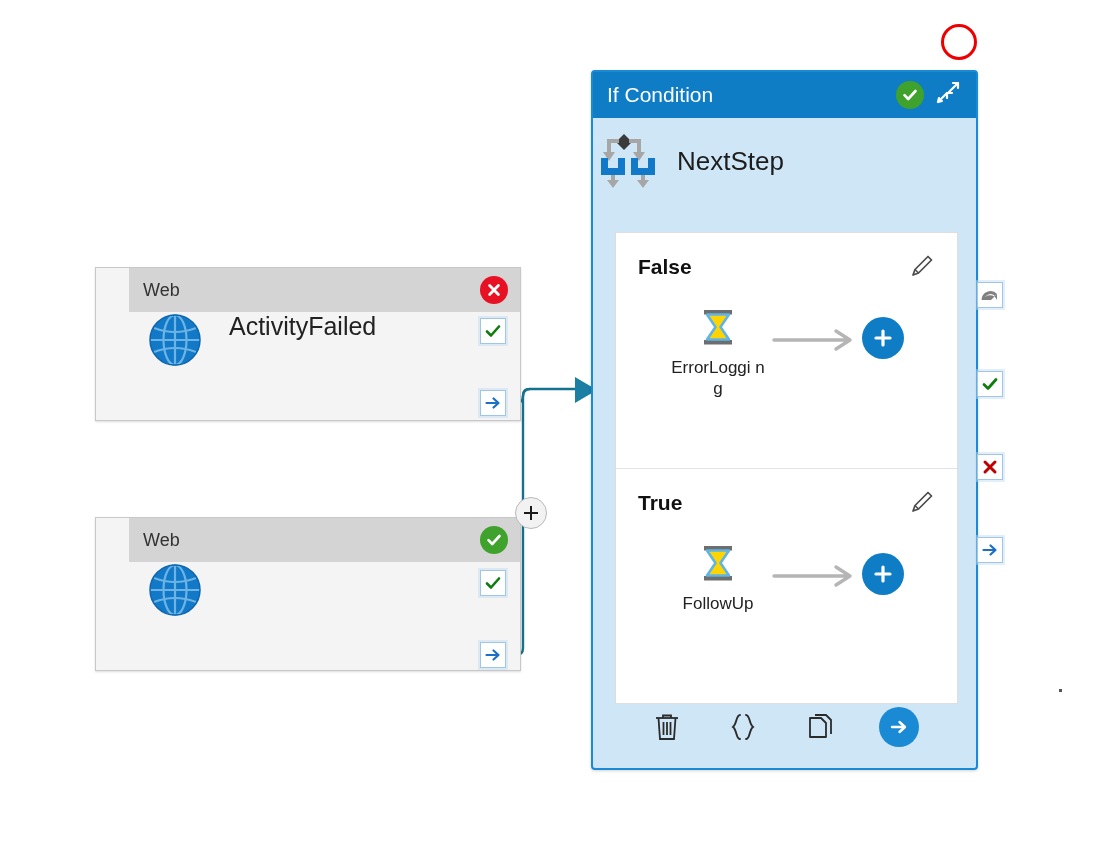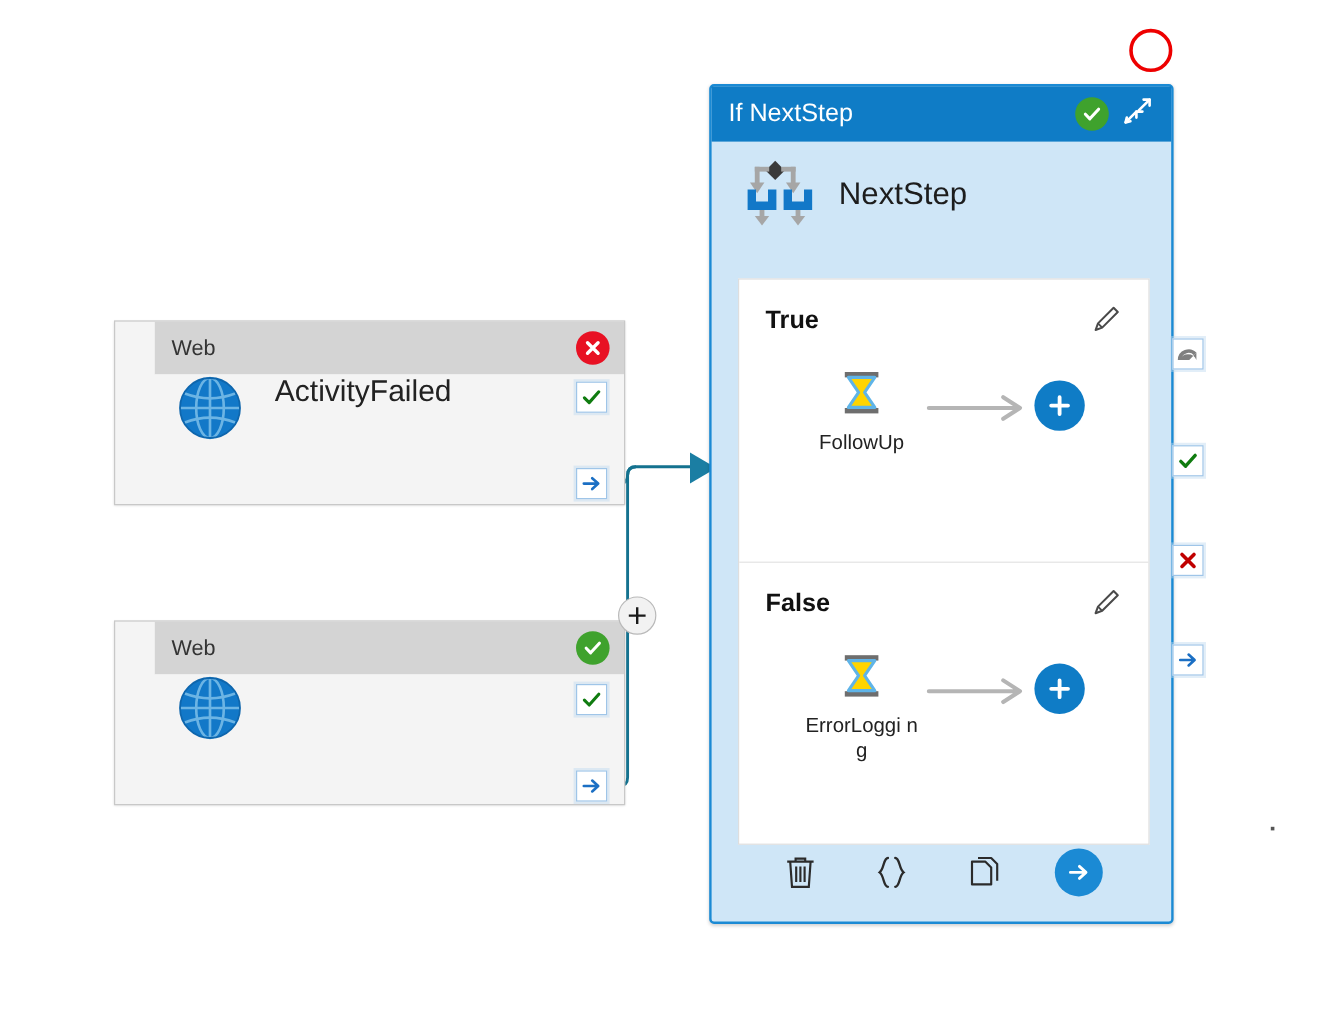--- a/index.html
+++ b/index.html
@@ -145,21 +145,20 @@
   .cond-header .head-actions {
     display: flex;
     align-items: center;
     gap: 8px;
   }
 
   .cond-subhead {
     height: 86px;
     display: flex;
     align-items: center;
-    padding-left: 22px;
     box-sizing: border-box;
   }
   .cond-subhead .step-name {
     font-size: 26px;
     color: #1d1d1d;
     margin-left: 22px;
   }
 
   .branches {
     position: absolute;
@@ -345,21 +344,21 @@
 
   <div class="wire-plus" style="left:515px; top:497px;">
     <svg width="20" height="20" viewBox="0 0 20 20">
       <path d="M10 3 L10 17 M3 10 L17 10" stroke="#1a1a1a" stroke-width="2"></path>
     </svg>
   </div>
 
   <div class="cond-panel">
 
     <div class="cond-header">
-      <span class="cond-title">If NextStep</span>
+      <span class="cond-title">If Condition</span>
       <span class="head-actions">
         <span class="status-dot ok">
           <svg width="18" height="18" viewBox="0 0 18 18">
             <path d="M3.5 9.2 L7.2 13 L14.5 5" fill="none" stroke="#fff" stroke-width="2.6" stroke-linecap="round" stroke-linejoin="round"></path>
           </svg>
         </span>
         <span>
           <svg width="30" height="30" viewBox="0 0 30 30">
             <g stroke="#ffffff" stroke-width="2.2" fill="none" stroke-linecap="round">
               <path d="M6 24 L15 15"></path>
@@ -400,52 +399,20 @@
             <polygon points="14,52 26,52 20,60"></polygon>
             <rect x="48" y="47" width="4" height="7"></rect>
             <polygon points="44,52 56,52 50,60"></polygon>
           </g>
         </svg>
       </span>
       <span class="step-name">NextStep</span>
     </div>
 
     <div class="branches">
-
-      <div class="branch">
-        <div class="branch-title">True</div>
-        <span class="pencil">
-          <svg width="30" height="30" viewBox="0 0 30 30">
-            <path d="M6 24 L8 18.5 L21 5.5 L24.5 9 L11.5 22 Z" fill="none" stroke="#4a4a4a" stroke-width="1.7" stroke-linejoin="round"></path>
-            <path d="M8 18.5 L11.5 22" stroke="#4a4a4a" stroke-width="1.5"></path>
-          </svg>
-        </span>
-        <div class="branch-row">
-          <div class="step-block">
-            <span>
-              <svg width="44" height="44" viewBox="0 0 44 44">
-                <rect x="8" y="5" width="28" height="4.5" fill="#6e6e6e"></rect>
-                <rect x="8" y="35" width="28" height="4.5" fill="#6e6e6e"></rect>
-                <path d="M11 9.5 h22 L24.5 22 L33 34.5 h-22 L19.5 22 Z" fill="#ffd400" stroke="#5fb4e8" stroke-width="2.6" stroke-linejoin="round"></path>
-              </svg>
-            </span>
-            <span class="step-label">FollowUp</span>
-          </div>
-          <div class="arrow-gap">
-            <svg width="88" height="26" viewBox="0 0 88 26">
-              <path d="M2 13 L76 13 M64 4 L78 13 L64 22" fill="none" stroke="#b5b5b5" stroke-width="3.4" stroke-linecap="round" stroke-linejoin="round"></path>
-            </svg>
-          </div>
-          <div class="add-btn">
-            <svg width="22" height="22" viewBox="0 0 22 22">
-              <path d="M11 4 L11 18 M4 11 L18 11" stroke="#ffffff" stroke-width="3.2" stroke-linecap="round"></path>
-            </svg>
-          </div>
-        </div>
-      </div>
 
       <div class="branch">
         <div class="branch-title">False</div>
         <span class="pencil">
           <svg width="30" height="30" viewBox="0 0 30 30">
             <path d="M6 24 L8 18.5 L21 5.5 L24.5 9 L11.5 22 Z" fill="none" stroke="#4a4a4a" stroke-width="1.7" stroke-linejoin="round"></path>
             <path d="M8 18.5 L11.5 22" stroke="#4a4a4a" stroke-width="1.5"></path>
           </svg>
         </span>
         <div class="branch-row">
@@ -465,20 +432,52 @@
               <path d="M2 13 L76 13 M64 4 L78 13 L64 22" fill="none" stroke="#b5b5b5" stroke-width="3.4" stroke-linecap="round" stroke-linejoin="round"></path>
             </svg>
           </div>
           <div class="add-btn">
             <svg width="22" height="22" viewBox="0 0 22 22">
               <path d="M11 4 L11 18 M4 11 L18 11" stroke="#ffffff" stroke-width="3.2" stroke-linecap="round"></path>
             </svg>
           </div>
         </div>
       </div>
+
+      <div class="branch">
+        <div class="branch-title">True</div>
+        <span class="pencil">
+          <svg width="30" height="30" viewBox="0 0 30 30">
+            <path d="M6 24 L8 18.5 L21 5.5 L24.5 9 L11.5 22 Z" fill="none" stroke="#4a4a4a" stroke-width="1.7" stroke-linejoin="round"></path>
+            <path d="M8 18.5 L11.5 22" stroke="#4a4a4a" stroke-width="1.5"></path>
+          </svg>
+        </span>
+        <div class="branch-row">
+          <div class="step-block">
+            <span>
+              <svg width="44" height="44" viewBox="0 0 44 44">
+                <rect x="8" y="5" width="28" height="4.5" fill="#6e6e6e"></rect>
+                <rect x="8" y="35" width="28" height="4.5" fill="#6e6e6e"></rect>
+                <path d="M11 9.5 h22 L24.5 22 L33 34.5 h-22 L19.5 22 Z" fill="#ffd400" stroke="#5fb4e8" stroke-width="2.6" stroke-linejoin="round"></path>
+              </svg>
+            </span>
+            <span class="step-label">FollowUp</span>
+          </div>
+          <div class="arrow-gap">
+            <svg width="88" height="26" viewBox="0 0 88 26">
+              <path d="M2 13 L76 13 M64 4 L78 13 L64 22" fill="none" stroke="#b5b5b5" stroke-width="3.4" stroke-linecap="round" stroke-linejoin="round"></path>
+            </svg>
+          </div>
+          <div class="add-btn">
+            <svg width="22" height="22" viewBox="0 0 22 22">
+              <path d="M11 4 L11 18 M4 11 L18 11" stroke="#ffffff" stroke-width="3.2" stroke-linecap="round"></path>
+            </svg>
+          </div>
+        </div>
+      </div>
     </div>
 
     <div class="cond-toolbar">
       <span class="tb-item">
         <svg width="34" height="34" viewBox="0 0 34 34">
           <g fill="none" stroke="#2b2b2b" stroke-width="1.8">
             <path d="M6 8 h22"></path>
             <path d="M13 8 V5.5 h8 V8"></path>
             <path d="M8.5 8 L10 29 h14 L25.5 8"></path>
             <path d="M13.5 12 V25 M17 12 V25 M20.5 12 V25"></path>

